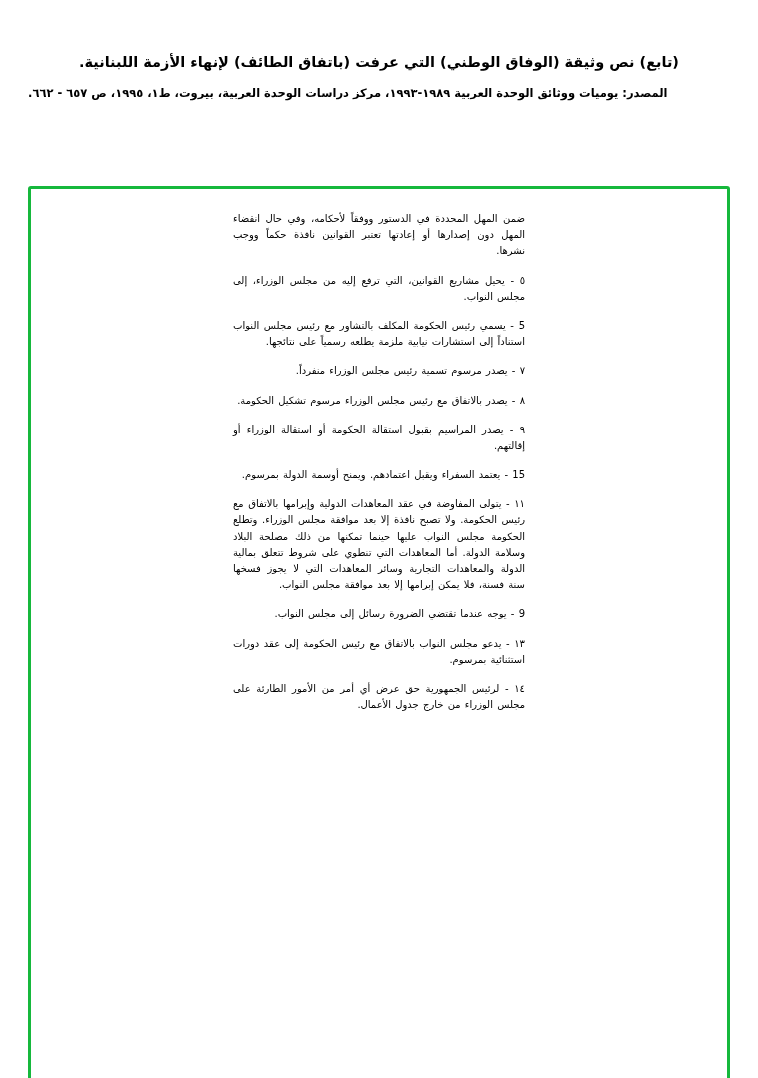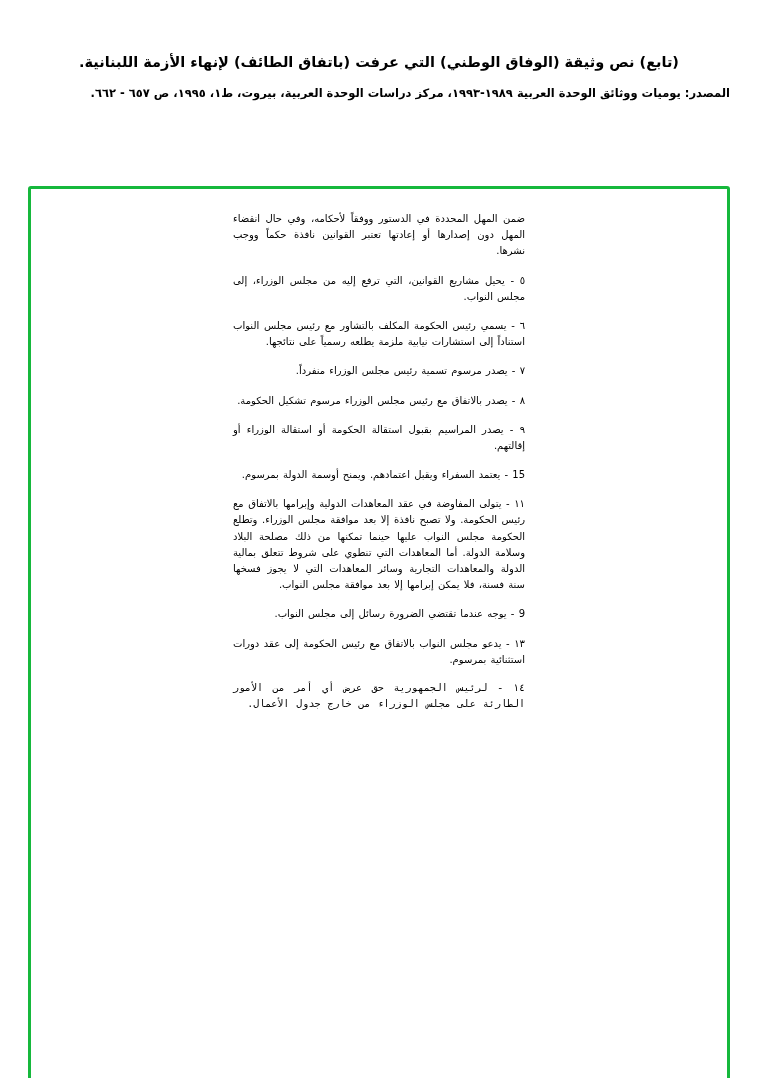--- a/index.html
+++ b/index.html
@@ -24,21 +24,21 @@
   }
   .doc-title {
     text-align: center;
     font-size: 14.5px;
     font-weight: bold;
     margin: 52px 40px 0 40px;
     line-height: 1.5;
     direction: rtl;
   }
   .doc-source {
-    text-align: right;
+    text-align: left;
     font-size: 11.5px;
     font-weight: bold;
     margin: 11px 28px 12px 28px;
     line-height: 1.5;
     direction: rtl;
   }
   .frame {
     position: absolute;
     top: 134px;
     right: 28px;
@@ -67,38 +67,37 @@
     font-size: 10px;
     line-height: 1.62;
     margin: 0 0 13px 0;
     direction: rtl;
     text-align: justify;
     text-align-last: right;
     word-spacing: 1px;
   }
   .para:last-child {
     margin-bottom: 8px;
-    font-family: Liberation Mono, monospace;
   }
 </style>
 </head>
 <body>
 
 <div class="page">
 
   <div class="doc-title">(تابع) نص وثيقة (الوفاق الوطني) التي عرفت (باتفاق الطائف) لإنهاء الأزمة اللبنانية.</div>
 
   <div class="doc-source">المصدر: يوميات ووثائق الوحدة العربية ١٩٨٩-١٩٩٣، مركز دراسات الوحدة العربية، بيروت، ط١، ١٩٩٥، ص ٦٥٧ - ٦٦٢.</div>
 
   <div class="frame" style="border-color: rgb(22, 184, 60);">
     <div class="frame-inner">
       <div class="body-col">
         <p class="para">ضمن المهل المحددة في الدستور ووفقاً لأحكامه، وفي حال انقضاء المهل دون إصدارها أو إعادتها تعتبر القوانين نافذة حكماً ووجب نشرها.</p>
         <p class="para">٥ - يحيل مشاريع القوانين، التي ترفع إليه من مجلس الوزراء، إلى مجلس النواب.</p>
-        <p class="para">٦ - يسمي رئيس الحكومة المكلف بالتشاور مع رئيس مجلس النواب استناداً إلى استشارات نيابية ملزمة يطلعه رسمياً على نتائجها.</p>
+        <p class="para">5 - يسمي رئيس الحكومة المكلف بالتشاور مع رئيس مجلس النواب استناداً إلى استشارات نيابية ملزمة يطلعه رسمياً على نتائجها.</p>
         <p class="para">٧ - يصدر مرسوم تسمية رئيس مجلس الوزراء منفرداً.</p>
         <p class="para">٨ - يصدر بالاتفاق مع رئيس مجلس الوزراء مرسوم تشكيل الحكومة.</p>
         <p class="para">٩ - يصدر المراسيم بقبول استقالة الحكومة أو استقالة الوزراء أو إقالتهم.</p>
         <p class="para">15 - يعتمد السفراء ويقبل اعتمادهم. ويمنح أوسمة الدولة بمرسوم.</p>
         <p class="para">١١ - يتولى المفاوضة في عقد المعاهدات الدولية وإبرامها بالاتفاق مع رئيس الحكومة. ولا تصبح نافذة إلا بعد موافقة مجلس الوزراء. وتطلع الحكومة مجلس النواب عليها حينما تمكنها من ذلك مصلحة البلاد وسلامة الدولة. أما المعاهدات التي تنطوي على شروط تتعلق بمالية الدولة والمعاهدات التجارية وسائر المعاهدات التي لا يجوز فسخها سنة فسنة، فلا يمكن إبرامها إلا بعد موافقة مجلس النواب.</p>
         <p class="para">9 - يوجه عندما تقتضي الضرورة رسائل إلى مجلس النواب.</p>
         <p class="para">١٣ - يدعو مجلس النواب بالاتفاق مع رئيس الحكومة إلى عقد دورات استثنائية بمرسوم.</p>
         <p class="para">١٤ - لرئيس الجمهورية حق عرض أي أمر من الأمور الطارئة على مجلس الوزراء من خارج جدول الأعمال.</p>
       </div>
     </div>

